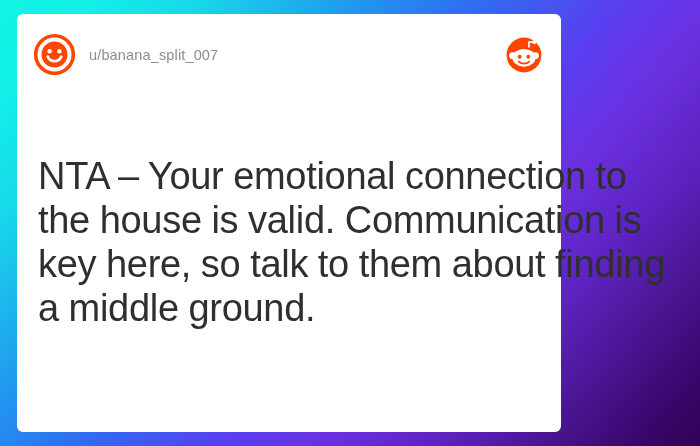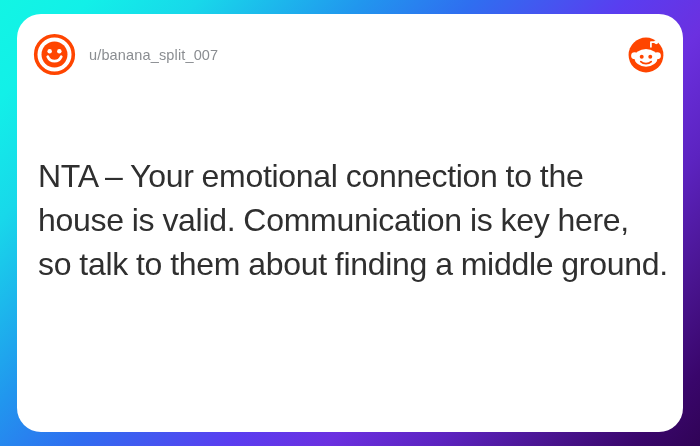--- a/index.html
+++ b/index.html
@@ -33,24 +33,24 @@
         #49148f 86%,
         #39066b 94%,
         #300356 100%);
     overflow: hidden;
   }
 
   #quote-card {
     position: absolute;
     left: 17px;
     top: 14px;
-    width: 666px;
+    width: 544px;
     height: 418px;
     background: #ffffff;
-    border-radius: 24px;
+    border-radius: 6px;
   }
 
   
   #card-header {
     position: absolute;
     left: 0;
     top: 0;
     width: 100%;
     height: 84px;
   }
@@ -87,21 +87,21 @@
     height: 38px;
     display: block;
   }
 
   
   #quote-text {
     position: absolute;
     left: 21px;
     top: 140px;
     width: 630px;
-    font-size: 32px;
+    font-size: 38px;
     line-height: 44px;
     letter-spacing: -0.3px;
     color: #2f2f2f;
     font-weight: 400;
     word-spacing: -0.5px;
   }
 </style>
 </head>
 <body>
 

